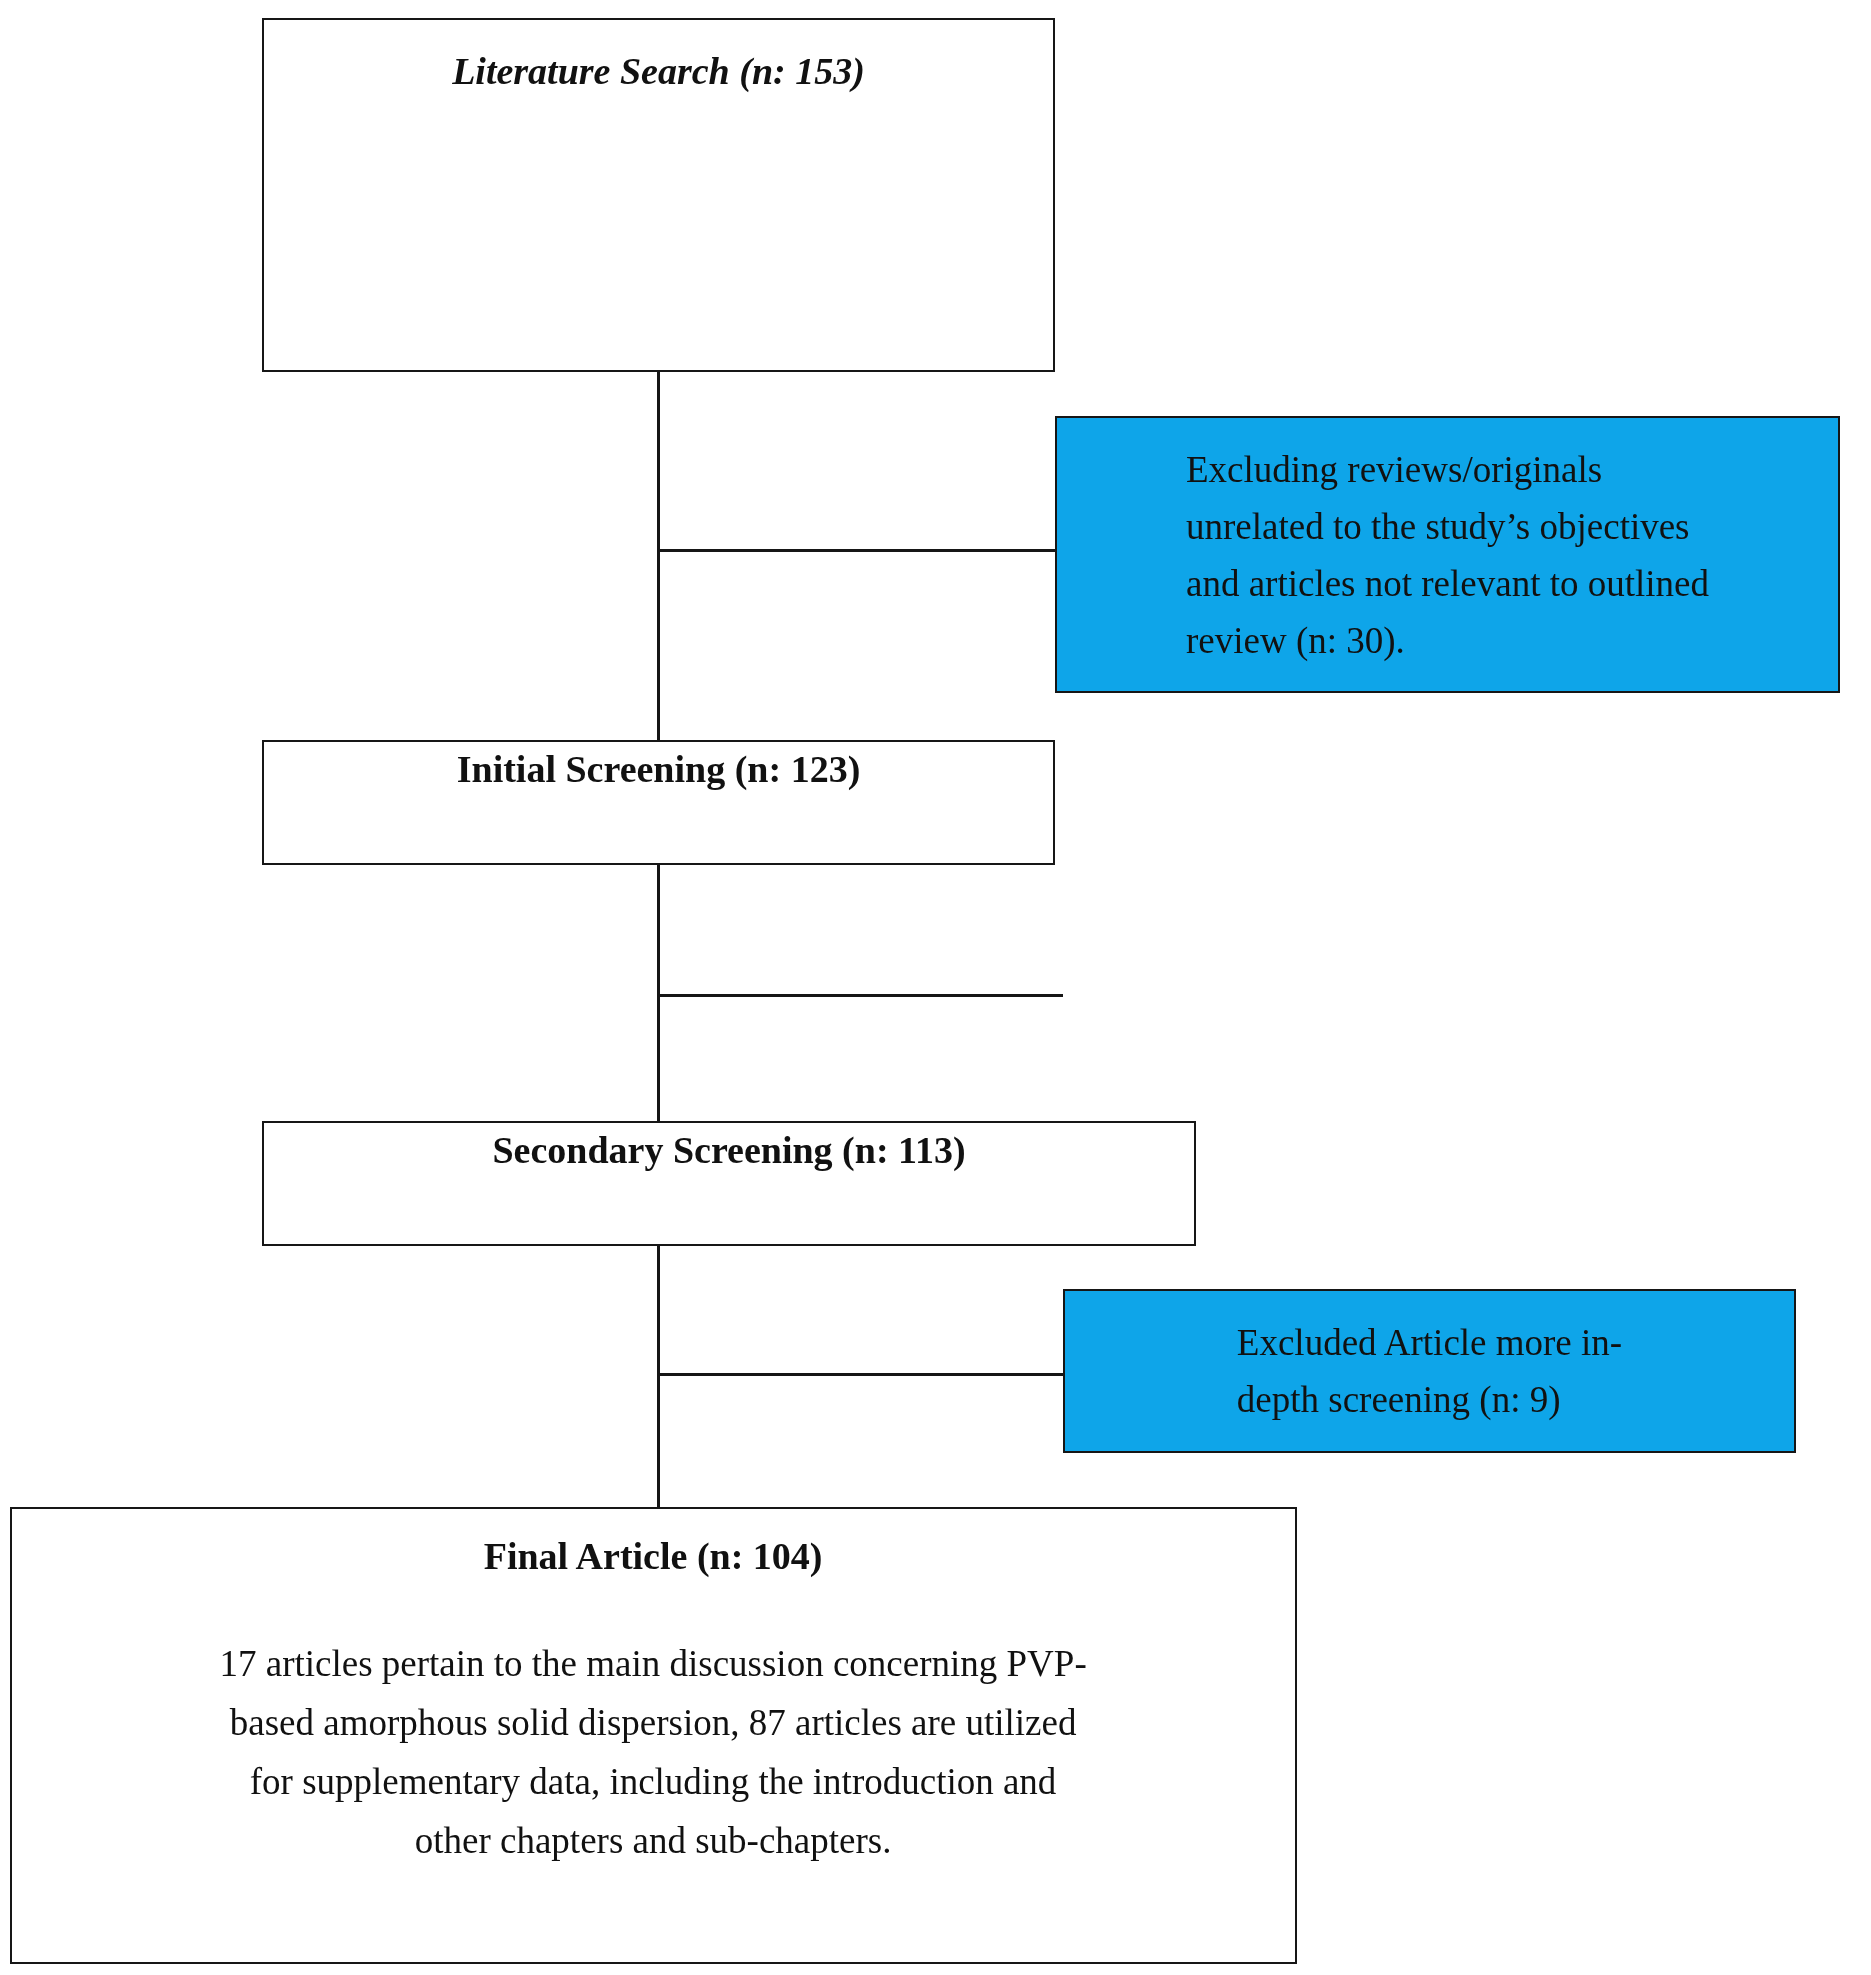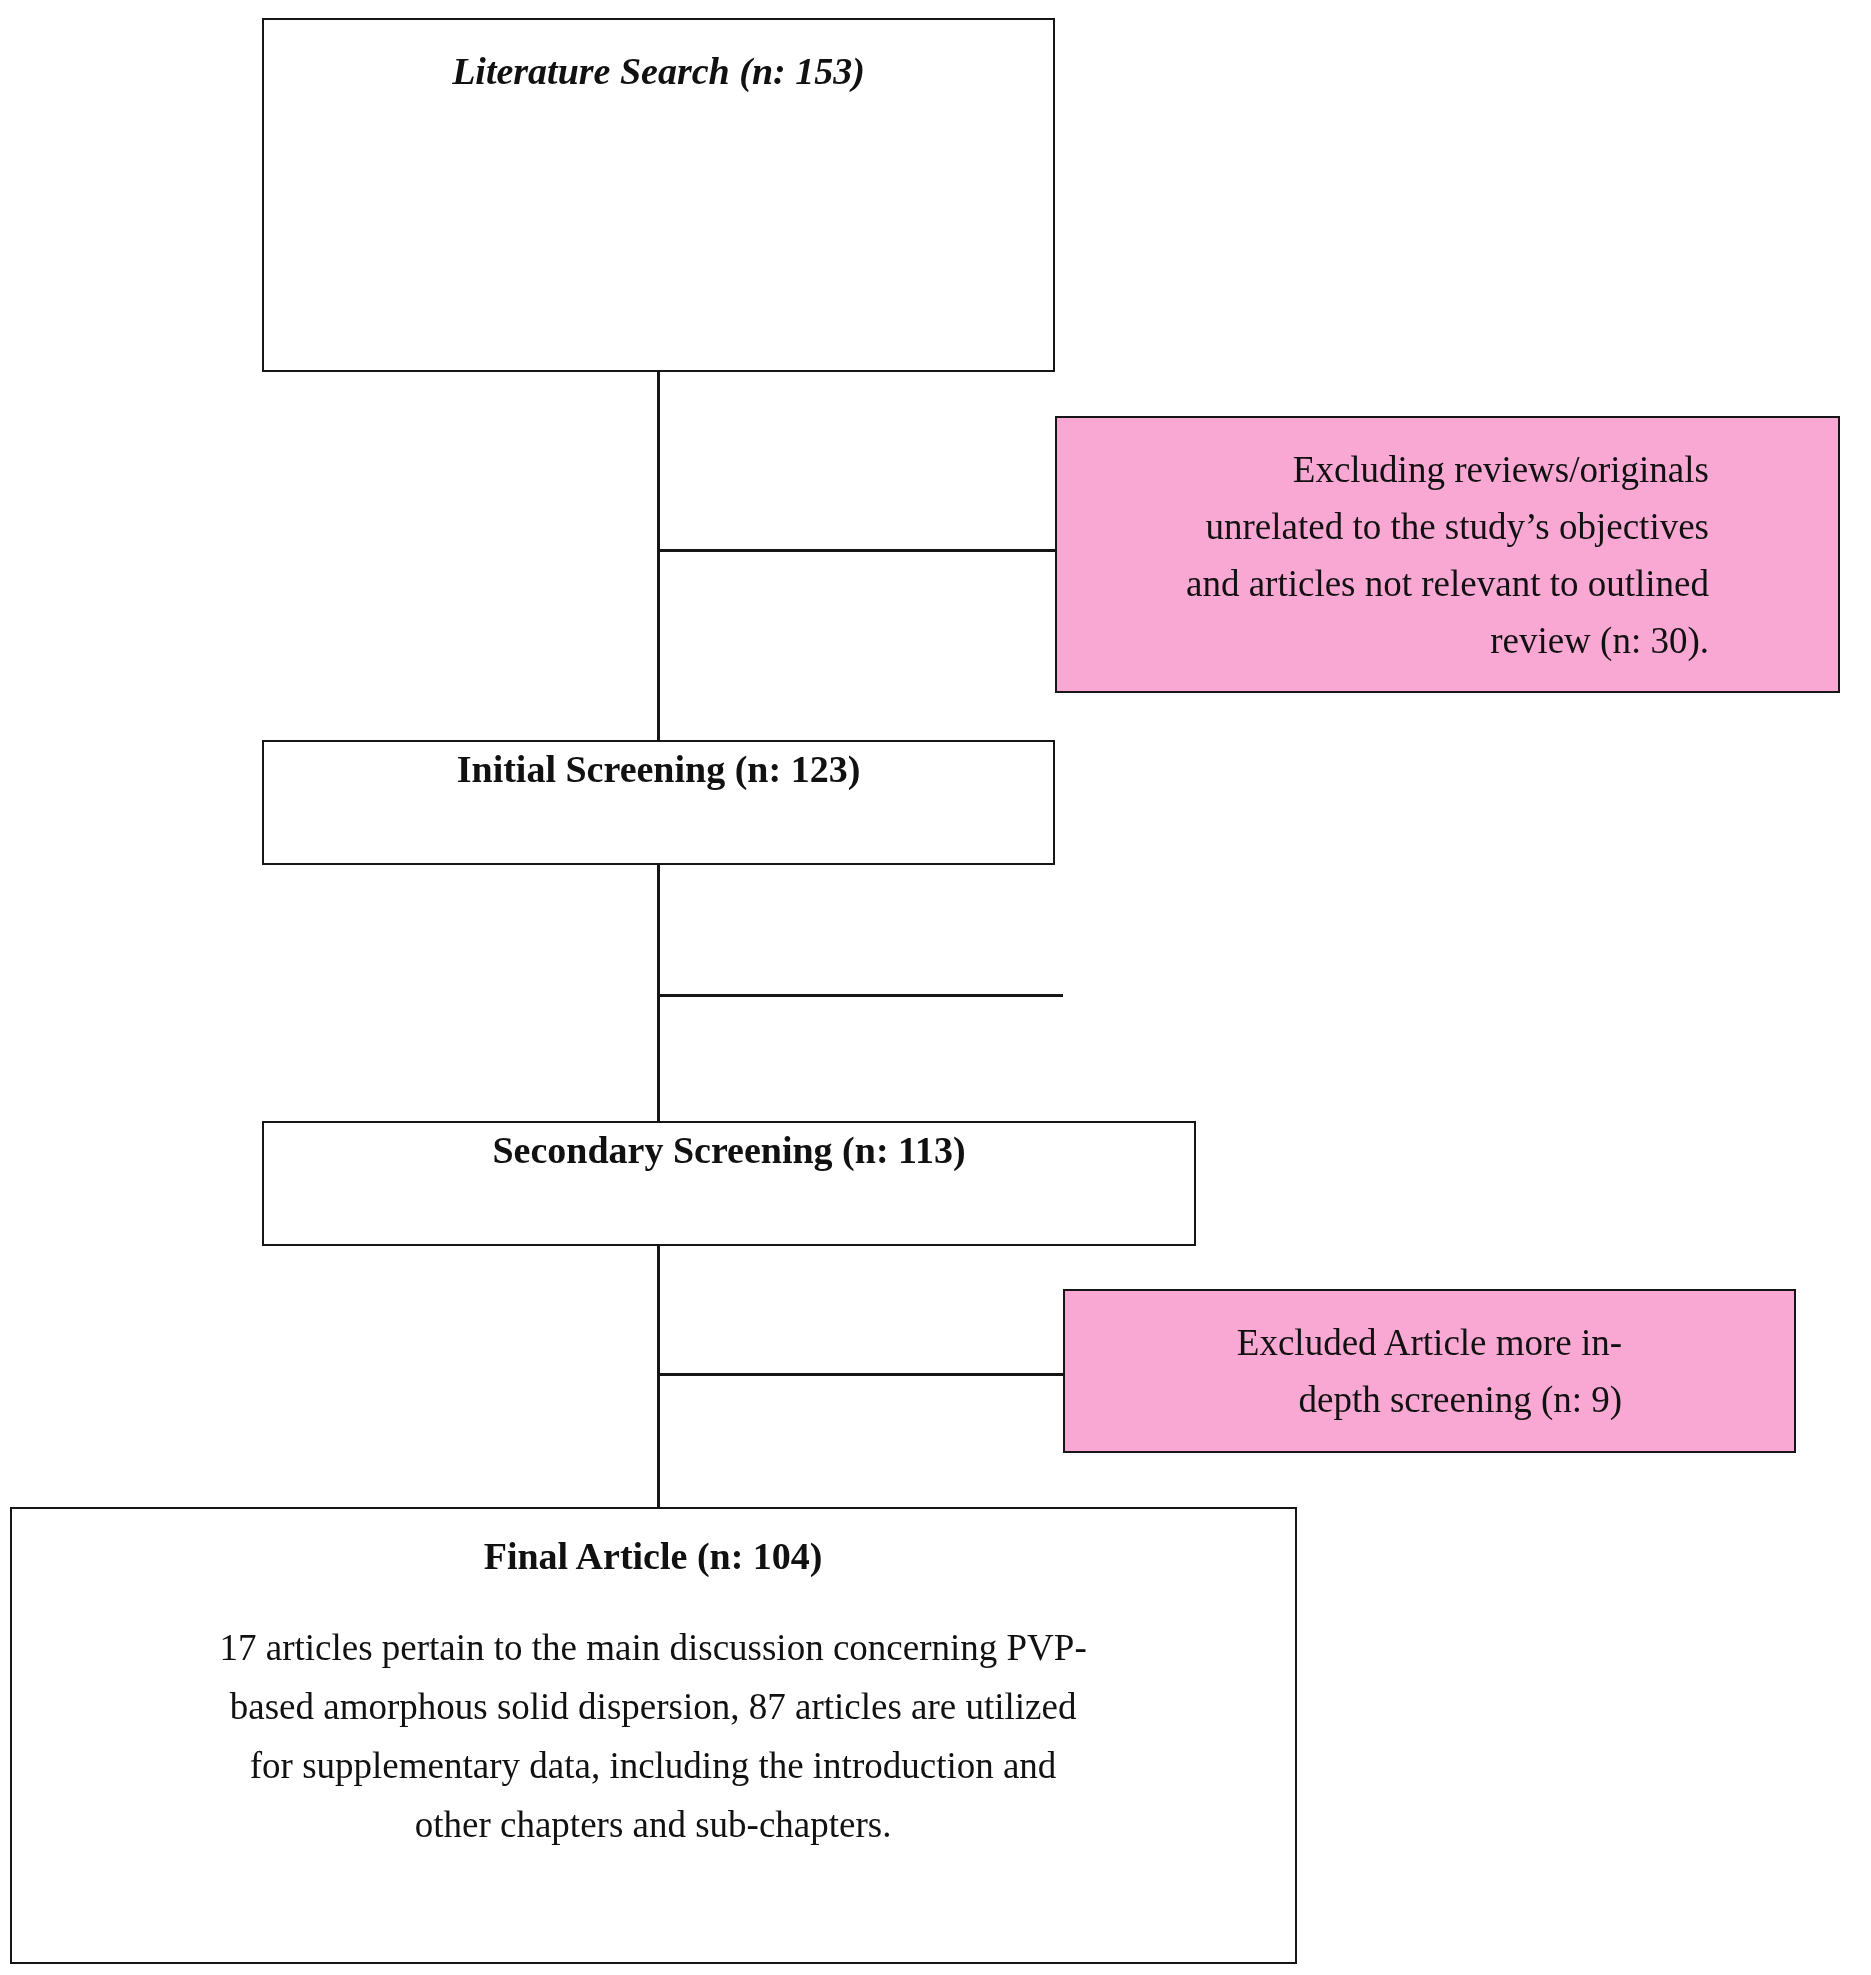--- a/index.html
+++ b/index.html
@@ -33,43 +33,43 @@
   .box-body {
     font-size: 37px;
     line-height: 58px;
     white-space: pre-line;
   }
   .center-v {
   }
   .excl-box {
     position: absolute;
     border: 2.9px solid #161616;
-    background: #f9a8d4;
+    background: #0ea5e9;
     box-sizing: border-box;
     display: flex;
     align-items: center;
     justify-content: center;
-    text-align: right;
+    text-align: left;
   }
   .excl-text {
     font-size: 37px;
     line-height: 57px;
     white-space: pre-line;
   }
   .connector {
     position: absolute;
     background: #161616;
   }
   
   #box-literature   { left: 262px;  top: 18px;   width: 793px; height: 354px; padding: 24px 14.4px 14.4px 14.4px; font-style: italic; }
   #box-literature .box-title { margin-bottom: 42px; }
   #box-initial      { left: 262px;  top: 740px; width: 793px; height: 125px; }
   #box-secondary    { left: 262px;  top: 1121px; width: 934px; height: 125px; }
   #box-final        { left: 9.6px;   top: 1507px; width: 1287px; height: 457px; padding: 20px 19px 14.4px 19px; }
-  #box-final .box-title { margin-bottom: 35px; }
+  #box-final .box-title { margin-bottom: 51px; }
   #box-final .box-body  { line-height: 59px; }
   
   #excl-1 { left: 1055px; top: 416px;  width: 785px; height: 277px; }
   #excl-2 { left: 1063px; top: 908px; width: 710px; height: 162px; }
   #excl-3 { left: 1063px; top: 1289px; width: 733px; height: 164px; }
   
   #v-line-1 { left: 657px; top: 372px;  width: 2.9px;   height: 368px; }
   #v-line-2 { left: 657px; top: 865px; width: 2.9px;   height: 256px; }
   #v-line-3 { left: 657px; top: 1246px; width: 2.9px;   height: 261px; }
   #h-line-1 { left: 657px; top: 549px; width: 399px; height: 2.9px; }

